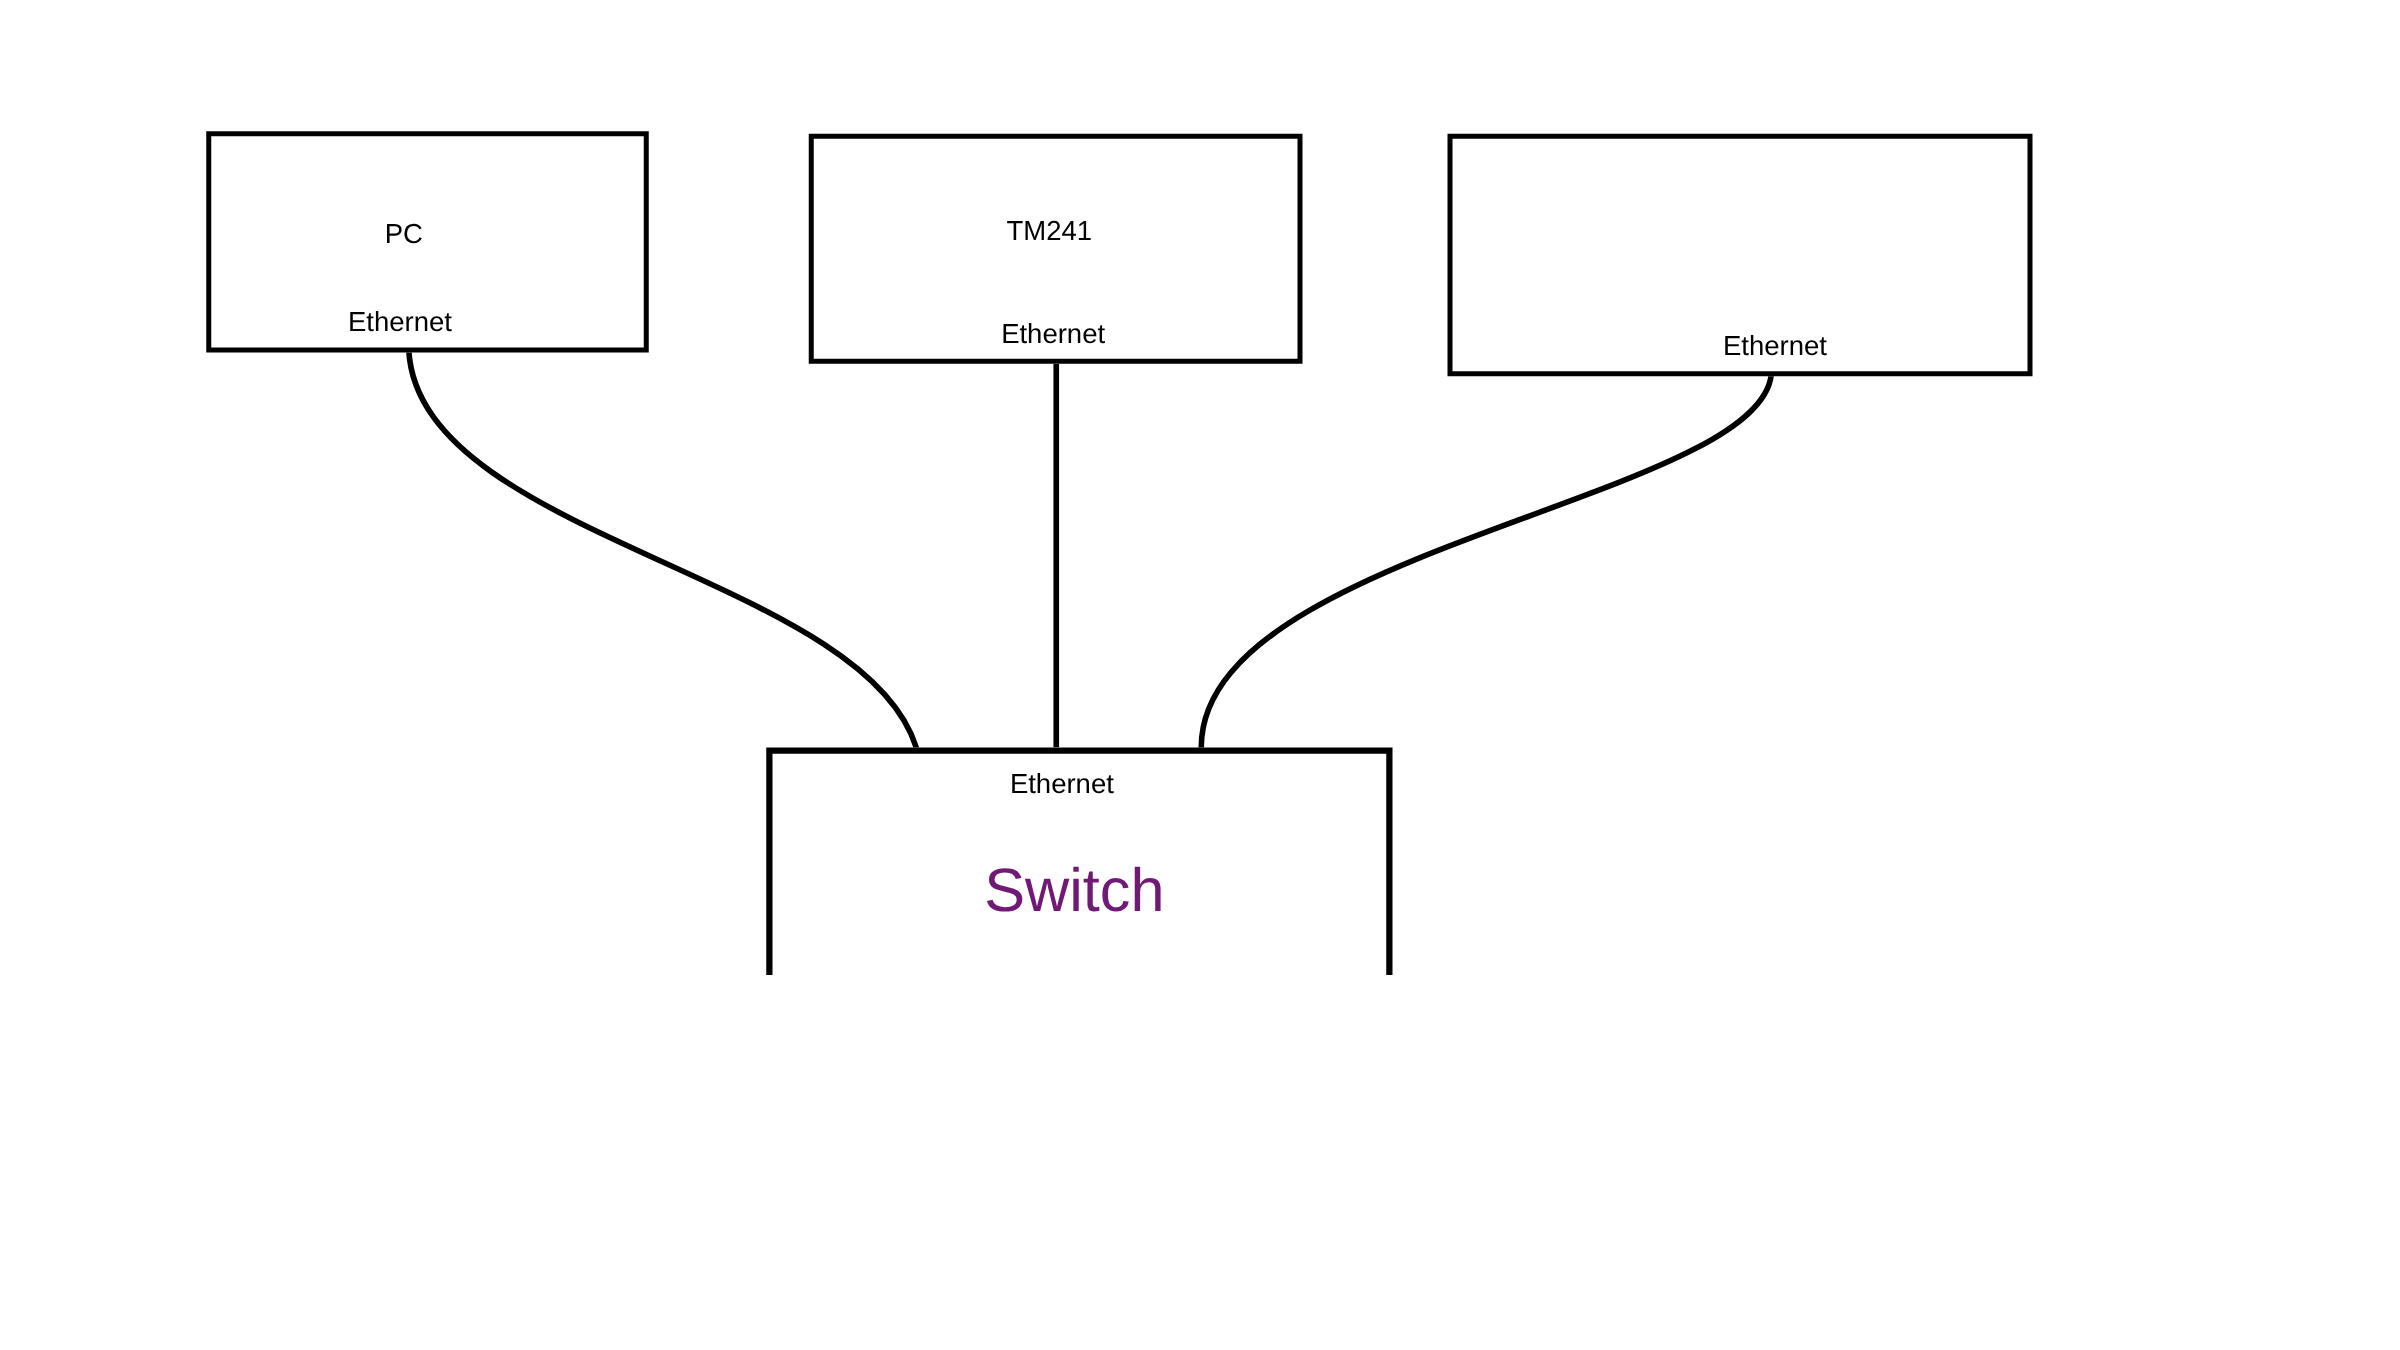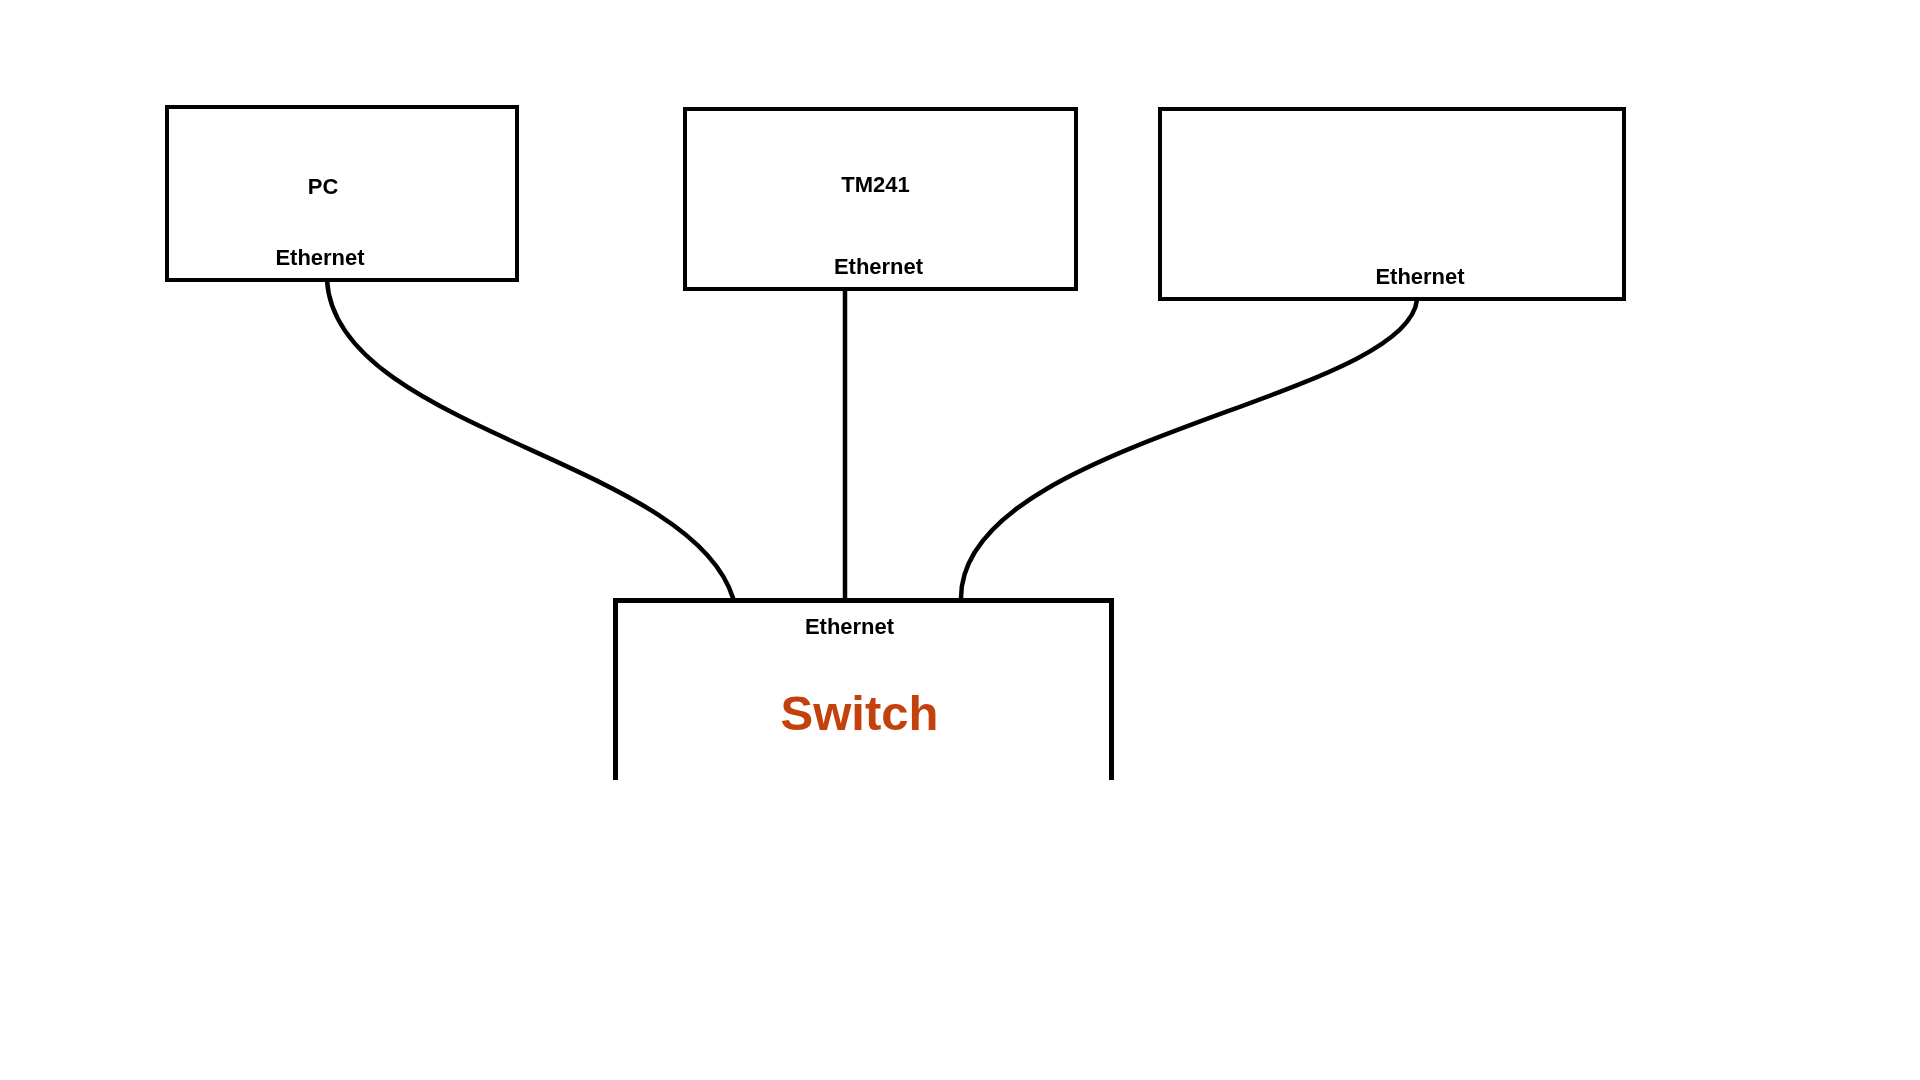--- a/index.html
+++ b/index.html
@@ -8,21 +8,20 @@
     background: #ffffff;
   }
   .canvas {
     position: relative;
     width: 1920px;
     height: 780px;
     background: #ffffff;
     font-family: "Liberation Sans", sans-serif;
     color: #000000;
     overflow: hidden;
-    font-weight: bold;
   }
   .connector-layer {
     position: absolute;
     left: 0;
     top: 0;
     width: 1920px;
     height: 1080px;
   }
   .node {
     position: absolute;
@@ -40,36 +39,36 @@
     text-align: center;
     font-size: 22px;
     line-height: 26px;
     white-space: nowrap;
   }
   
   .node-pc       { left: 165px; top: 105px; width: 354px; height: 177px; }
   .node-pc .title { top: 65px;  transform: translateX(-19px); }
   .node-pc .port  { top: 136px; transform: translateX(-22px); }
   
-  .node-tm241       { left: 647px; top: 107px; width: 395px; height: 184px; margin-left: 36px; }
+  .node-tm241       { left: 647px; top: 107px; width: 395px; height: 184px; }
   .node-tm241 .title { top: 61px;  transform: translateX(-5px); }
   .node-tm241 .port  { top: 143px; transform: translateX(-2px); }
   
   .node-hmis5t       { left: 1158px; top: 107px; width: 468px; height: 194px; }
   .node-hmis5t .title { top: 80px;  transform: translateX(31px); }
   .node-hmis5t .port  { top: 153px; transform: translateX(28px); }
   
   .node-switch       { left: 613px; top: 598px; width: 501px; height: 200px; }
   .node-switch .port  { top: 11px; transform: translateX(-14px); }
   .node-switch .title {
     top: 83px;
     transform: translateX(-4px);
     font-size: 49px;
     line-height: 54px;
-    color: #c2410c;
+    color: #701a75;
   }
 </style>
 </head>
 <body>
 
 <div class="canvas">
 
   <svg class="connector-layer" viewBox="0 0 1920 1080" xmlns="http://www.w3.org/2000/svg">
     <path d="M 327 280 C 335 430, 690 460, 733 598" fill="none" stroke="#000000" stroke-width="4.5" stroke-linecap="round"></path>
     <path d="M 845 291 L 845 598" fill="none" stroke="#000000" stroke-width="4.5" stroke-linecap="butt"></path>

